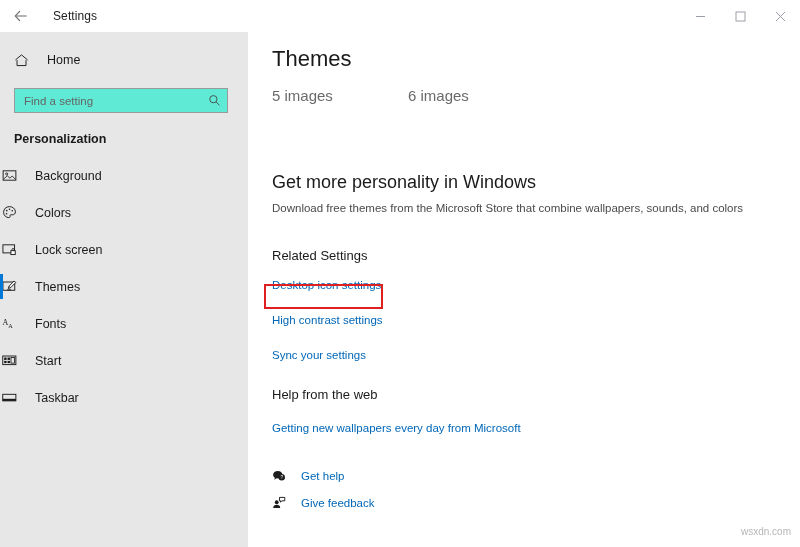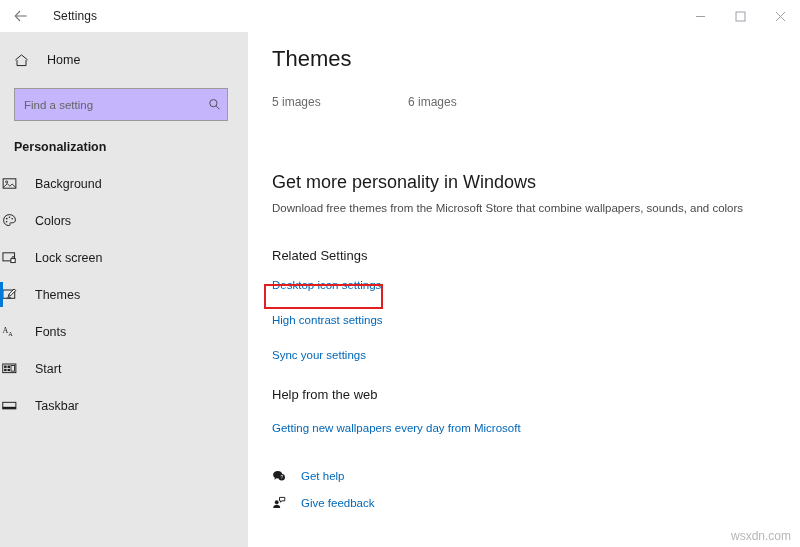--- a/index.html
+++ b/index.html
@@ -98,22 +98,22 @@
     justify-content: flex-start;
     color: #1a1a1a;
   }
   .home-label {
     font-size: 12.5px;
     color: #1a1a1a;
     margin-left: 11px;
   }
   .searchbox {
     margin: 9px 20px 0 14px;
-    height: 33px;
-    background: #c4b5fd;
+    height: 25px;
+    background: #5eead4;
     border: 1px solid #9a9a9a;
     display: flex;
     align-items: center;
     box-sizing: border-box;
     padding: 0 6px 0 9px;
   }
   .searchbox input {
     flex: 1 1 auto;
     border: none;
     outline: none;
@@ -181,22 +181,22 @@
     margin: 14px 0 0 24px;
     font-weight: normal;
   }
   .imgcounts {
     position: relative;
     margin: 15px 0 0 24px;
     height: 14px;
   }
   .imgcount {
     position: absolute;
-    top: 8px;
-    font-size: 12px;
+    top: 0;
+    font-size: 15px;
     color: #6a6a6a;
   }
   .imgcount.c1 { left: 0; }
   .imgcount.c2 { left: 136px; }
 
   .block { margin-left: 24px; }
   .h-sub {
     font-size: 18px;
     color: #1a1a1a;
     font-weight: normal;
@@ -252,22 +252,22 @@
     position: absolute;
     right: 0; top: 0;
     width: 4px;
     height: 515px;
     background: #ffffff;
   }
 
   .watermark {
     position: absolute;
     right: 9px;
-    bottom: 4px;
-    font-size: 12px;
+    bottom: 10px;
+    font-size: 10px;
     color: #b6b6b6;
     z-index: 7;
   }
 </style>
 </head>
 <body>
 
 <div id="app">
 
   <div class="titlebar">

